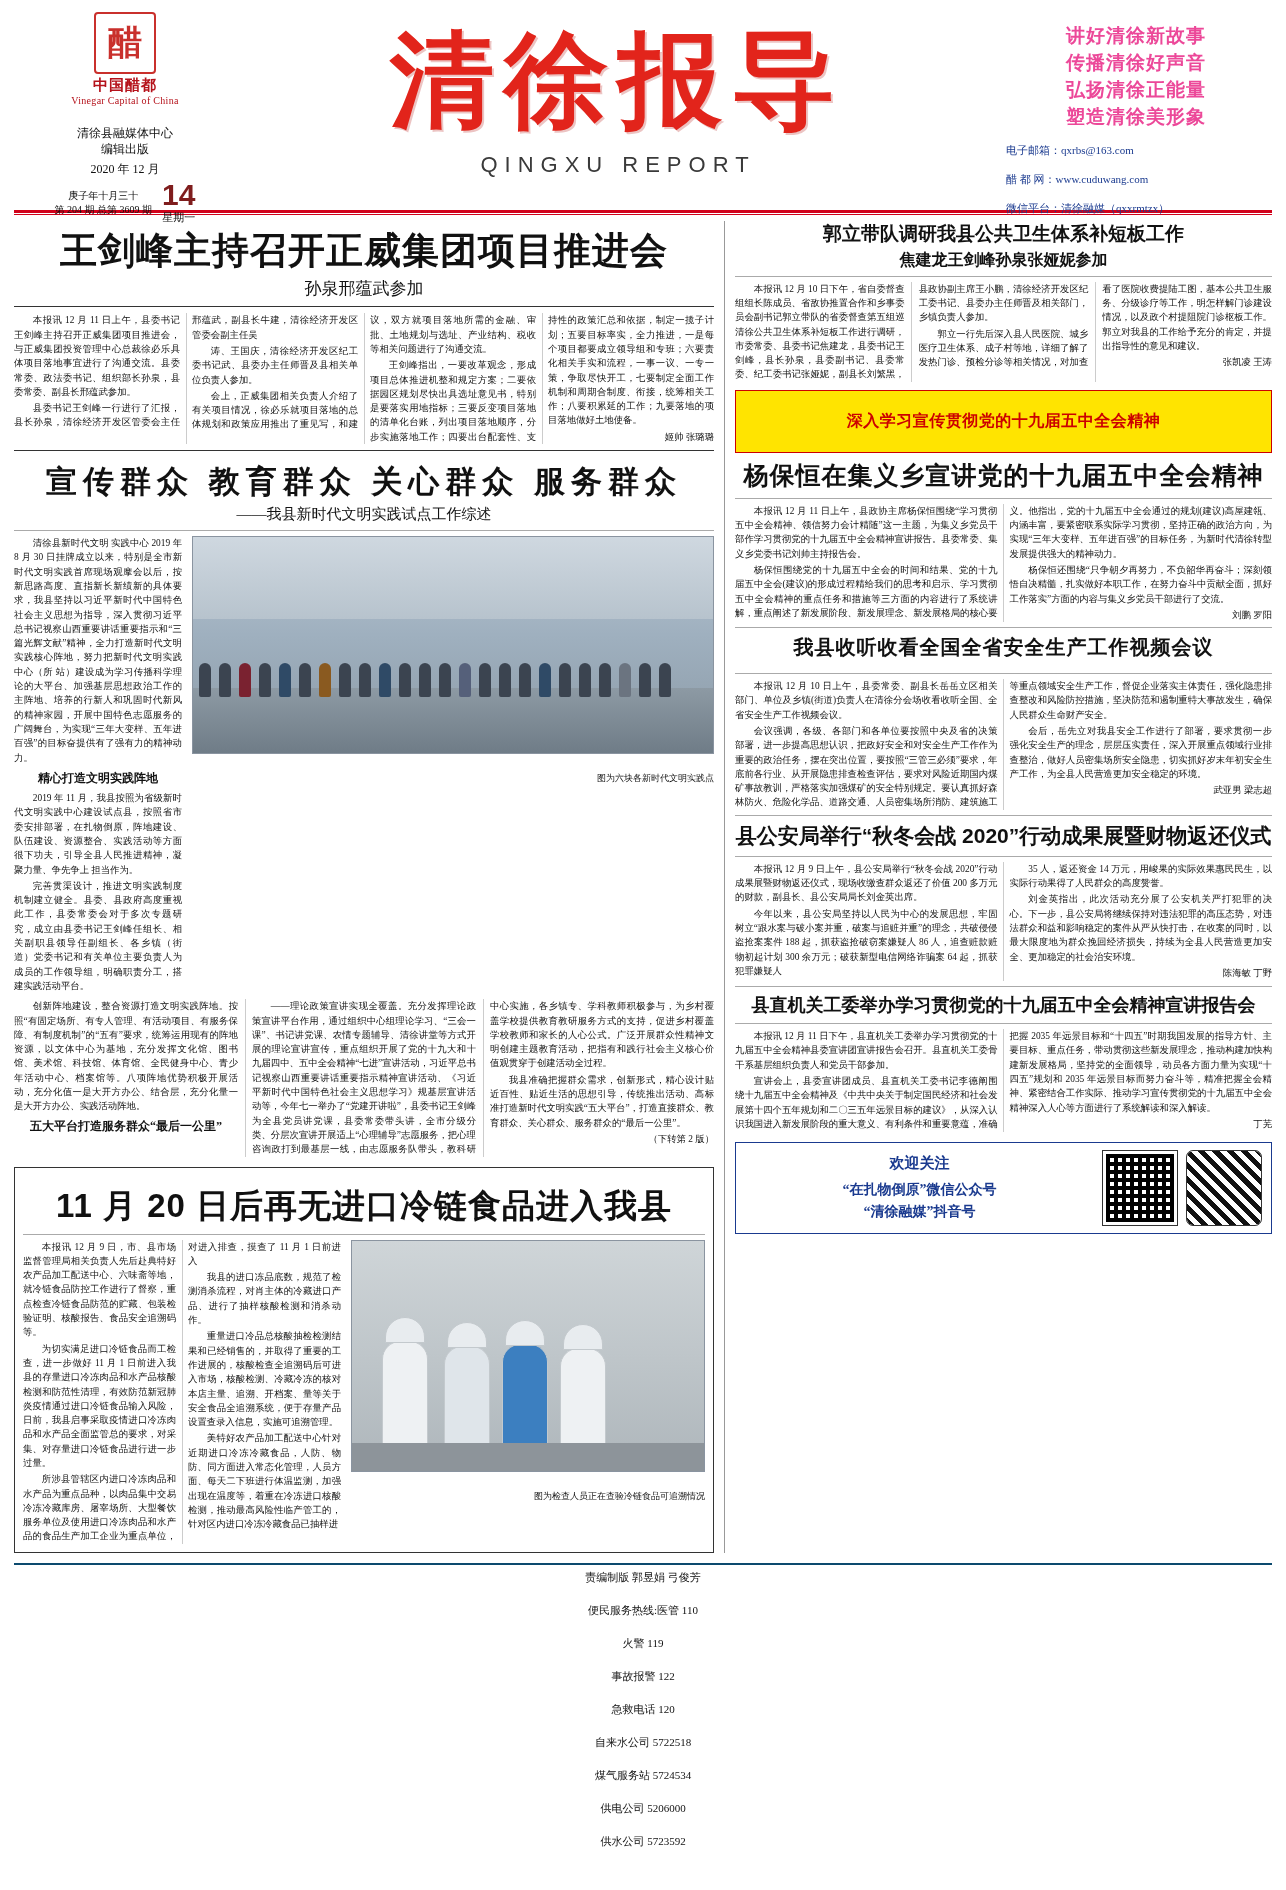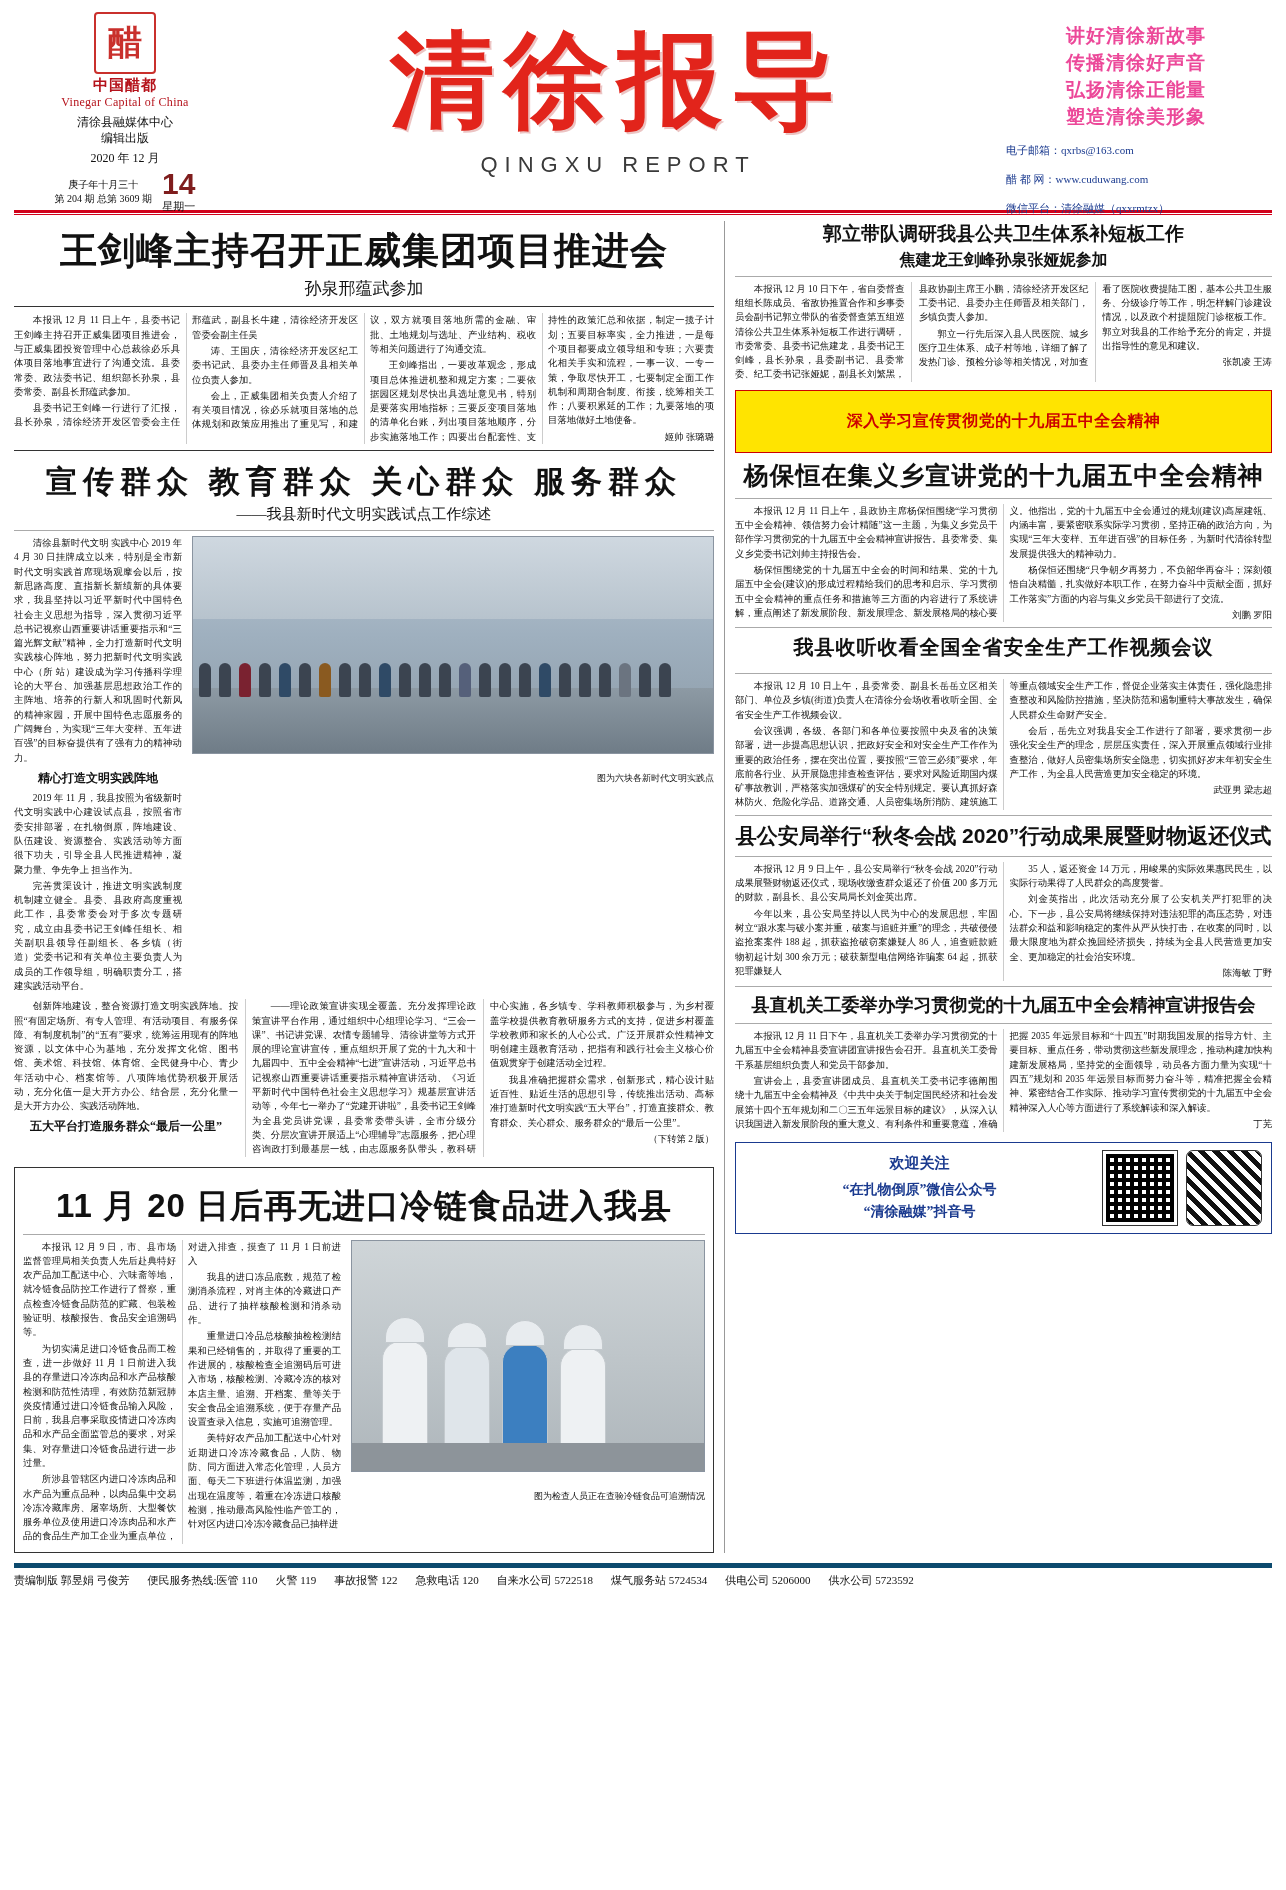--- a/index.html
+++ b/index.html
@@ -16,21 +16,21 @@
   
   .masthead { display: flex; align-items: flex-start; padding: 8px 6px 4px 6px; height: 208px; }
   .mh-left { width: 210px; text-align: center; padding-top: 4px; }
   .logo-mark {
     width: 62px; height: 62px; margin: 0 auto 2px auto;
     border: 2px solid #c9302c; border-radius: 4px;
     color: #c9302c; font-size: 34px; line-height: 58px; font-weight: bold;
     font-family: "Liberation Serif", serif;
   }
   .logo-cn { font-size: 15px; font-weight: bold; color: #b5121b; letter-spacing: 1px; }
-  .logo-en { font-size: 12px; color: #b5121b; letter-spacing: .3px; margin-bottom: 4px; }
+  .logo-en { font-size: 10px; color: #b5121b; letter-spacing: .3px; margin-bottom: 19px; }
   .mh-unit { font-size: 12px; line-height: 16px; color: #111; }
   .mh-date { font-size: 12px; margin-top: 4px; }
   .mh-issue-row { display: flex; align-items: center; justify-content: center; gap: 10px; margin-top: 2px; }
   .mh-issue { font-size: 10px; color: #111; line-height: 14px; }
   .mh-daynum { color: #7f1d1d; font-size: 30px; font-weight: bold; line-height: 1; font-family: "Liberation Sans", sans-serif; }
   .mh-weekday { font-size: 11px; }
   .mh-center { flex: 1; text-align: center; position: relative; }
   .mh-title {
     font-size: 104px; font-weight: bold; color: #e2241b; letter-spacing: 10px;
     font-family: "Liberation Serif", "DejaVu Serif", serif;
@@ -117,22 +117,22 @@
       repeating-linear-gradient(0deg,#000 0 4px,transparent 4px 8px);
       background-blend-mode: multiply; border: 3px solid #fff; outline:1px solid #333;}
   .qr2 { width: 74px; height: 74px; border-radius: 6px; background:
       repeating-linear-gradient(45deg,#111 0 5px,#fff 5px 10px); outline:1px solid #333;}
 
   
   .box-bottom { border: 1px solid #333; margin-top: 10px; padding: 8px; }
 
   
   .footer {
-    border-top: 5px solid #0c4a6e; margin-top: 10px; padding-top: 5px;
-    display: flex; font-size: 11px; gap: 18px; align-items: center;
+    border-top: 2px solid #0c4a6e; margin-top: 10px; padding-top: 5px;
+    display: flex; font-size: 11px; gap: 18px; align-items: center; flex-direction: column;
   }
   .footer .seg { white-space: nowrap; }
   .photo2 { background: linear-gradient(#cfd5d8,#aeb6bb); border:1px solid #8a94a0; position:relative; overflow:hidden;}
   .photo2 .worker { position:absolute; bottom:6%; width:46px; height:120px; border-radius:18px 18px 6px 6px; background:#eef1f3; border:1px solid #c3c9cd;}
   .photo2 .hat { position:absolute; width:40px; height:26px; border-radius:20px 20px 0 0; background:#e8ecef; border:1px solid #c3c9cd;}
 </style>
 </head>
 <body>
 
 <div class="page">
@@ -193,21 +193,21 @@
       </div>
 
       <div class="divider"></div>
 
       <div class="hl2">宣传群众  教育群众  关心群众  服务群众</div>
       <div class="sub2">——我县新时代文明实践试点工作综述</div>
       <div class="thin-divider"></div>
 
       <div style="display:flex; gap:10px;">
         <div style="width:168px" class="body-text">
-          <p>清徐县新时代文明 实践中心 2019 年 4 月 30 日挂牌成立以来，特别是全市新时代文明实践首席现场观摩会以后，按新思路高度、直指新长新绩新的具体要求，我县坚持以习近平新时代中国特色社会主义思想为指导，深入贯彻习近平总书记视察山西重要讲话重要指示和“三篇光辉文献”精神，全力打造新时代文明实践核心阵地，努力把新时代文明实践中心（所 站）建设成为学习传播科学理论的大平台、加强基层思想政治工作的主阵地、培养的行新人和巩固时代新风的精神家园，开展中国特色志愿服务的广阔舞台，为实现“三年大变样、五年进百强”的目标奋提供有了强有力的精神动力。</p>
+          <p>清徐县新时代文明 实践中心 2019 年 8 月 30 日挂牌成立以来，特别是全市新时代文明实践首席现场观摩会以后，按新思路高度、直指新长新绩新的具体要求，我县坚持以习近平新时代中国特色社会主义思想为指导，深入贯彻习近平总书记视察山西重要讲话重要指示和“三篇光辉文献”精神，全力打造新时代文明实践核心阵地，努力把新时代文明实践中心（所 站）建设成为学习传播科学理论的大平台、加强基层思想政治工作的主阵地、培养的行新人和巩固时代新风的精神家园，开展中国特色志愿服务的广阔舞台，为实现“三年大变样、五年进百强”的目标奋提供有了强有力的精神动力。</p>
           <div style="text-align:center;font-weight:bold;font-size:12px;margin:6px 0;">精心打造文明实践阵地</div>
           <p>2019 年 11 月，我县按照为省级新时代文明实践中心建设试点县，按照省市委安排部署，在扎物倒原，阵地建设、队伍建设、资源整合、实践活动等方面很下功夫，引导全县人民推进精神，凝聚力量、争先争上 担当作为。</p>
           <p>完善贯渠设计，推进文明实践制度机制建立健全。县委、县政府高度重视此工作，县委常委会对于多次专题研究，成立由县委书记王剑峰任组长、相关副职县领导任副组长、各乡镇（街道）党委书记和有关单位主要负责人为成员的工作领导组，明确职责分工，搭建实践活动平台。</p>
         </div>
         <div style="flex:1">
           <div class="photo" style="height:218px">
             <div class="sky"></div>
             <div class="ground"></div>
             <div class="crowd">
               <i style="left:6px"></i>

